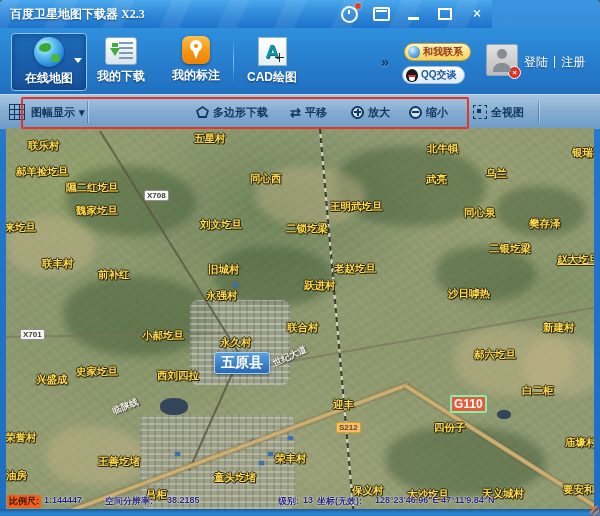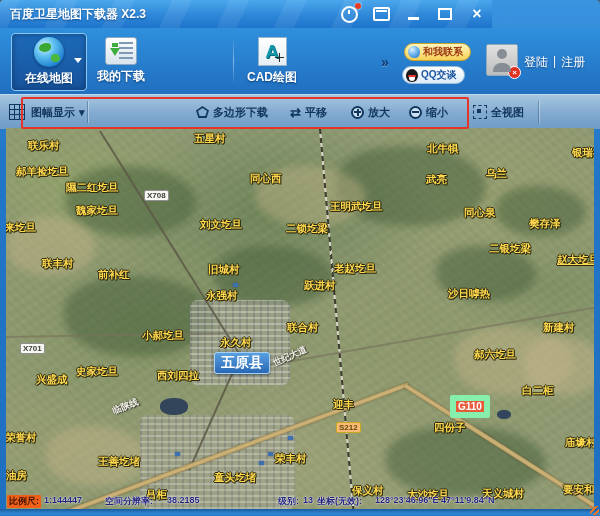--- a/index.html
+++ b/index.html
@@ -1,20 +1,20 @@
 <!DOCTYPE html>
 <html><head>
 <meta charset="utf-8">
 <style>
   html,body{margin:0;padding:0;background:#555;font-family:"Liberation Sans",sans-serif;}
   .window{position:relative;width:600px;height:516px;overflow:hidden;border-radius:4px 4px 0 0;
     background:linear-gradient(180deg,#3b94e0,#2276c8 30%,#1f6fc0);}
   
   .titlebar{position:absolute;left:0;top:0;width:492px;height:28px;
-    background:linear-gradient(180deg,#4aa7ec,#2e87d8 55%,#1e74cc);}
+    background:linear-gradient(180deg,#4aa7ec,#2e87d8 55%,#1e74cc);font-family:Liberation Serif, serif;}
   .titlebar .sheen{position:absolute;inset:0;background:
     repeating-linear-gradient(115deg,rgba(255,255,255,.07) 0 18px,rgba(255,255,255,0) 18px 52px);}
   .title-text{position:absolute;left:10px;top:6px;color:#fff;font-size:12px;font-weight:bold;
     text-shadow:0 1px 2px rgba(0,40,90,.6);}
   .win-controls{position:absolute;right:4px;top:3px;display:flex;gap:10px;align-items:center;height:22px;}
   .win-btn{width:22px;height:20px;display:flex;align-items:center;justify-content:center;cursor:default;}
   .ic-update{position:relative;width:13px;height:13px;border:2px solid #fff;border-radius:50%;}
   .ic-update::before{content:"";position:absolute;left:5px;top:2px;width:2px;height:4px;background:#fff;}
   .ic-update::after{content:"";position:absolute;right:-5px;top:-5px;width:6px;height:6px;background:#e83a20;border-radius:50%;box-shadow:0 0 2px #fff;}
   .ic-skin{position:relative;width:13px;height:10px;border:2px solid #fff;border-radius:2px;}
@@ -108,21 +108,21 @@
   .broof{position:absolute;width:5px;height:4px;background:#3e6fae;box-shadow:0 0 2px rgba(30,60,120,.7);}
   .road{position:absolute;transform-origin:0 50%;}
   .road-major{height:5px;background:linear-gradient(180deg,#9a8552,#cbb075 30%,#cbb075 70%,#9a8552);box-shadow:0 0 2px rgba(60,50,20,.5);}
   .road-minor{height:2px;background:rgba(92,88,70,.85);}
   .road-faint{height:2px;background:rgba(120,115,92,.65);}
   .railway{height:2px;background:repeating-linear-gradient(90deg,#3c3c33 0 5px,#d6d4c0 5px 9px);}
   .ml{position:absolute;white-space:nowrap;font-weight:bold;font-size:10.5px;z-index:5;}
   .t-village{color:#ffd94e;text-shadow:-1px 0 0 #2d2a10,1px 0 0 #2d2a10,0 -1px 0 #2d2a10,0 1px 0 #2d2a10,1px 1px 0 #2d2a10;}
   .t-town{background:linear-gradient(180deg,#5aa0e0,#2767b4);color:#fff;border:1px solid #a8d0f0;border-radius:3px;padding:1px 6px;font-size:14px;box-shadow:0 1px 3px rgba(0,20,60,.5);}
   .t-shield-white{background:#f8f8f2;color:#3a3a3a;border:1px solid #909090;border-radius:2px;font-size:8px;padding:0 2px;}
-  .t-shield-red{background:#e85a3a;color:#fff;border:6px solid #86efac;border-radius:2px;font-size:10px;padding:0 2px;}
+  .t-shield-red{background:#e85a3a;color:#fff;border:2px solid #86efac;border-radius:2px;font-size:12px;padding:0 2px;}
   .t-shield-yellow{background:#fdba74;color:#5a4a10;border:1px solid #c8a820;border-radius:2px;font-size:8px;padding:0 2px;}
   .t-roadname{color:#f2f2e6;font-size:9px;text-shadow:0 0 2px #4a4a42,1px 1px 1px #3a3a32;}
   
   .statusbar{position:absolute;left:0;bottom:1px;width:100%;height:13px;z-index:10;font-size:9px;font-weight:bold;color:#23237d;
     text-shadow:0 0 2px rgba(255,255,255,.85),0 0 1px rgba(255,255,255,.9);}
   .statusbar span{position:absolute;white-space:nowrap;}
   .st-scale-label{left:1px;background:#f06018;color:#401505;text-shadow:none;padding:0 2px;border-radius:1px;}
   .st-scale-value{left:38px;}
   .st-res-label{left:99px;}
   .st-res-value{left:161px;}
@@ -165,20 +165,27 @@
 
   <div class="toolbar">
     <div class="tb-btn tb-selected" style="left:11px;width:74px;">
       <span class="ic-globe" style="margin-top:3px;"></span>
       <span class="caret-down"></span>
       <span class="lbl">在线地图</span>
     </div>
     <div class="tb-btn" style="left:89px;width:64px;">
       <span class="ic-download" style="margin-top:4px;"></span>
       <span class="lbl">我的下载</span>
+    </div>
+    <div class="tb-btn" style="left:164px;width:64px;">
+      <span class="ic-marker" style="margin-top:3px;">
+          <span class="pin-head"></span>
+          <span class="pin-tail"></span>
+        </span>
+      <span class="lbl">我的标注</span>
     </div>
     <div class="tb-sep" style="left:233px;"></div>
     <div class="tb-btn" style="left:240px;width:64px;">
       <span class="ic-cad" style="margin-top:4px;">
           <span class="cad-a">A</span>
         </span>
       <span class="lbl">CAD绘图</span>
     </div>
     <span class="tb-overflow" style="left:381px;top:26px;">»</span>
     <div class="pill pill-ww" style="left:404px;top:15px;">
@@ -316,21 +323,21 @@
         <span class="ml t-village" style="left: 327px; top: 270px;">迎丰</span>
         <span class="ml t-village" style="left: 516px; top: 256px;">白二柜</span>
         <span class="ml t-village" style="left: 428px; top: 293px;">四份子</span>
         <span class="ml t-village" style="left: 559px; top: 308px;">庙壕村</span>
         <span class="ml t-village" style="left: 346px; top: 356px;">保义村</span>
         <span class="ml t-village" style="left: 401px; top: 360px;">大沙圪旦</span>
         <span class="ml t-village" style="left: 476px; top: 359px;">天义城村</span>
         <span class="ml t-village" style="left: 557px; top: 355px;">要安和桥</span>
         <span class="ml t-town" style="left: 208px; top: 224px;">五原县</span>
         <span class="ml t-shield-white" style="left: 138px; top: 62px;">X708</span>
-        <span class="ml t-shield-white" style="left: 14px; top: 215px;">X701</span>
+        <span class="ml t-shield-white" style="left: 14px; top: 201px;">X701</span>
         <span class="ml t-shield-red" style="left: 444px; top: 267px;">G110</span>
         <span class="ml t-shield-yellow" style="left: 330px; top: 294px;">S212</span>
         <span class="ml t-roadname" style="left: 106px; top: 272px; transform: rotate(-21deg);">临陕线</span>
         <span class="ml t-roadname" style="left: 266px; top: 222px; transform: rotate(-25deg);">世纪大道</span>
       </div>
 
     <div class="statusbar">
       <span class="st-scale-label">比例尺:</span>
       <span class="st-scale-value">1:144447</span>
       <span class="st-res-label">空间分辨率:</span>

